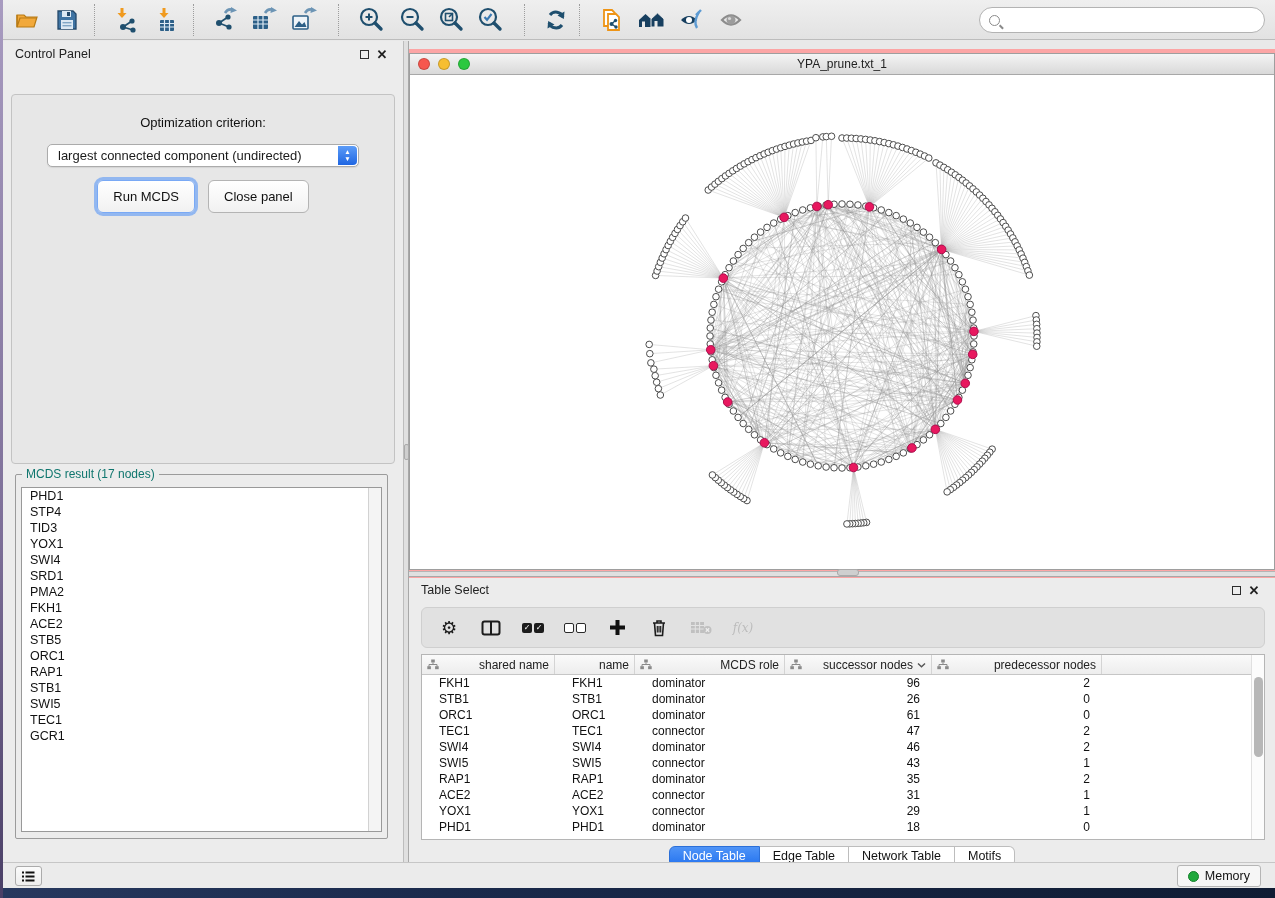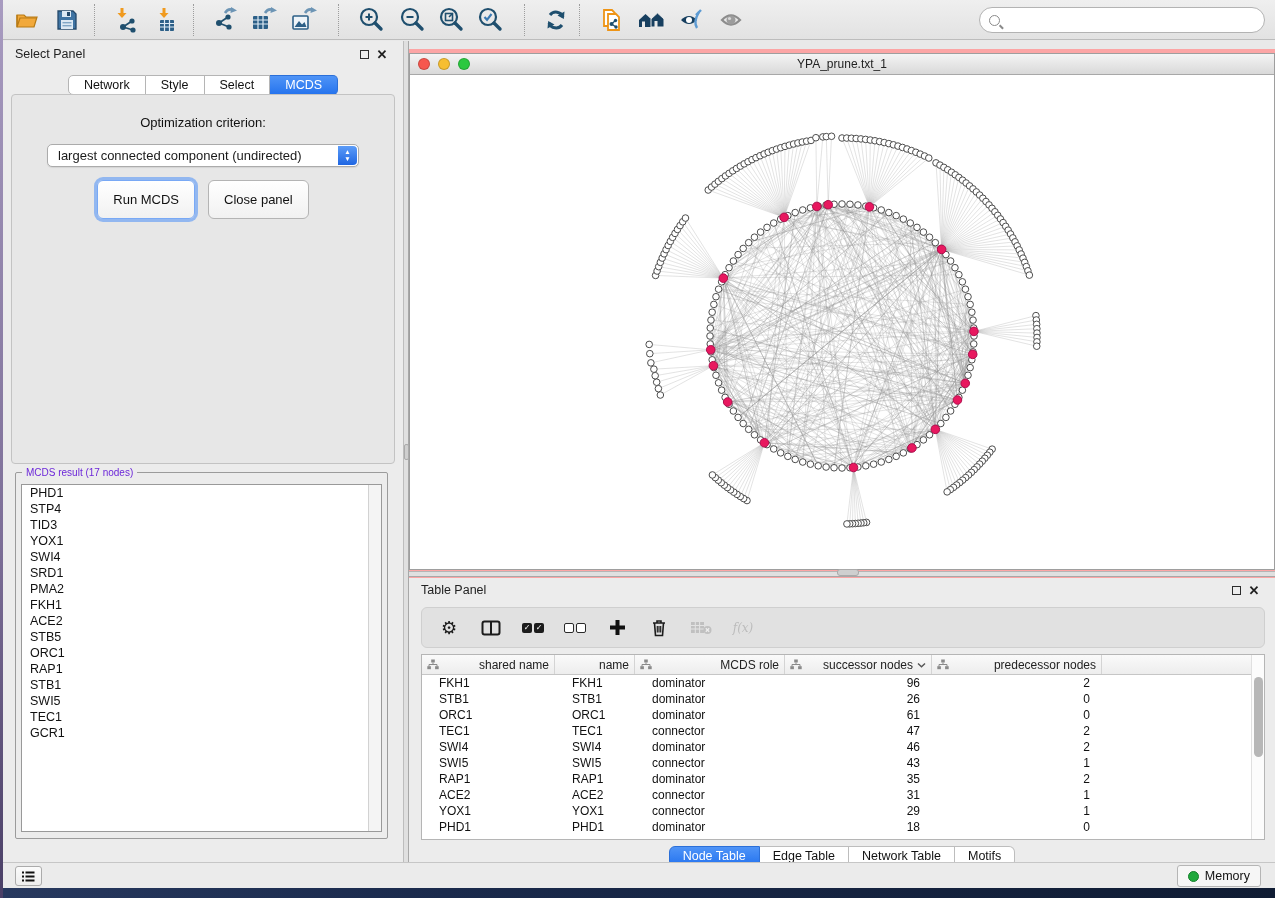--- a/index.html
+++ b/index.html
@@ -52,27 +52,27 @@
              border:1px solid #c3c3c3; border-radius:4px; }
   .opt-label { margin-top:20px; text-align:center; font-size:13px; color:#111; }
   .dropdown { position:relative; margin:14px auto 0; width:312px; height:23px; background:#fff;
               border:1px solid #ababab; border-radius:5px; display:flex; align-items:center;
               padding-left:10px; font-size:13px; cursor:pointer; box-shadow:0 1px 1px rgba(0,0,0,.08); }
   .dd-stepper { position:absolute; right:1px; top:1px; bottom:1px; width:19px; border-radius:0 4px 4px 0;
                 background:linear-gradient(#5c9cf8,#1f66e2); display:flex; flex-direction:column;
                 align-items:center; justify-content:center; gap:1px; }
   .dd-stepper span { color:#fff; font-size:6.5px; line-height:6px; }
   .btnrow { margin-top:13px; display:flex; justify-content:center; gap:13px; }
-  .macbtn { height:39px; padding:0 15px; font-size:13px; color:#111; background:linear-gradient(#ffffff,#f1f1f1);
+  .macbtn { height:33px; padding:0 15px; font-size:13px; color:#111; background:linear-gradient(#ffffff,#f1f1f1);
             border:1px solid #b4b4b4; border-radius:6px; cursor:pointer; font-family:"Liberation Sans",sans-serif; }
   .macbtn.focused { box-shadow:0 0 0 3px rgba(77,143,247,.55); border-color:#79a9f5; }
 
   .mcds-box { position:absolute; top:426px; left:12px; width:373px; height:372px;
               border:1px solid #9b9b9b; border-radius:2px; }
-  .mcds-box legend { margin-left:6px; padding:0 4px; font-size:10px; color:#6d28d9; }
+  .mcds-box legend { margin-left:6px; padding:0 4px; font-size:12px; color:#0f766e; }
   .mcds-list { position:absolute; left:5px; right:5px; top:6px; bottom:6px; background:#fff;
                border:1px solid #999; overflow:hidden; }
   .mcds-item { height:16px; line-height:16px; padding-left:8px; font-size:12.5px; color:#111; }
   .mcds-scroll { position:absolute; right:0; top:0; bottom:0; width:13px; background:#f4f4f4; border-left:1px solid #d2d2d2; }
 
   
   .netwin { position:absolute; left:0; top:4px; width:866px; height:517px; border:1px solid #9e9e9e; background:#fff; }
   .net-title { position:absolute; left:0; top:0; width:100%; height:21px;
                background:linear-gradient(#f4f4f4,#d9d9d9); border-bottom:1px solid #a8a8a8;
                display:flex; align-items:center; padding:0 8px; }
@@ -282,35 +282,29 @@
     <div class="searchbox">
       <span class="mag"></span>
       <input type="text" placeholder="" style="">
     </div>
   </div>
 
   <div class="main">
 
     <aside class="cpanel">
       <div class="ptitle">
-        <span>Select Panel</span>
+        <span>Control Panel</span>
         <span class="sp"></span>
         <button class="wbtn">
             <span class="float-sq"></span>
           </button>
         <button class="wbtn">
             <span class="close-x">✕</span>
           </button>
       </div>
-      <div class="cp-tabs" id="cp-tabs">
-          <div class="cp-tab">Network</div>
-          <div class="cp-tab">Style</div>
-          <div class="cp-tab">Select</div>
-          <div class="cp-tab active">MCDS</div>
-        </div>
       <div class="cp-body">
         <div class="opt-label">Optimization criterion:</div>
         <div class="dropdown">
           <span>largest connected component (undirected)</span>
           <span class="dd-stepper">
               <span>▲</span>
               <span>▼</span>
             </span>
         </div>
         <div class="btnrow">
@@ -1249,21 +1243,21 @@
             </svg>
         </div>
       </div>
 
       <div class="hsplit">
           <div class="grab"></div>
         </div>
 
       <div class="tpanel">
         <div class="ptitle" style="height:24px">
-          <span>Table Panel</span>
+          <span>Table Select</span>
           <span class="sp"></span>
           <button class="wbtn">
               <span class="float-sq"></span>
             </button>
           <button class="wbtn">
               <span class="close-x">✕</span>
             </button>
         </div>
 
         <div class="tp-toolbar">

